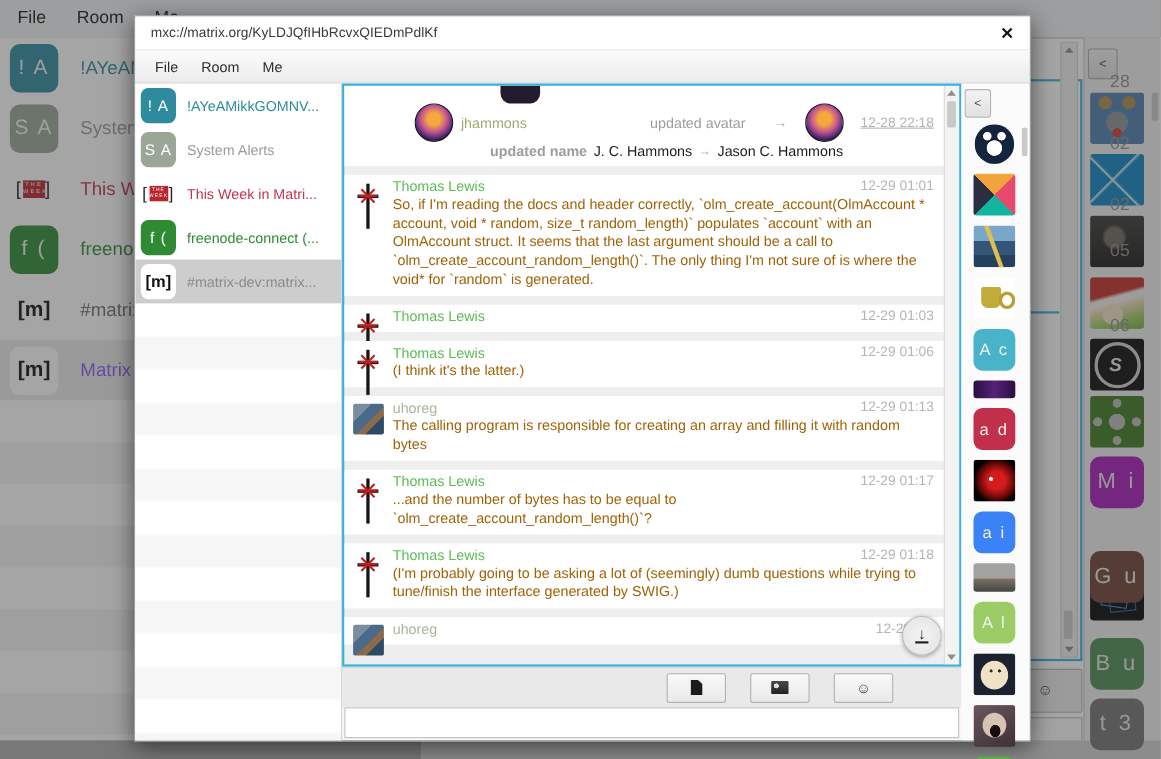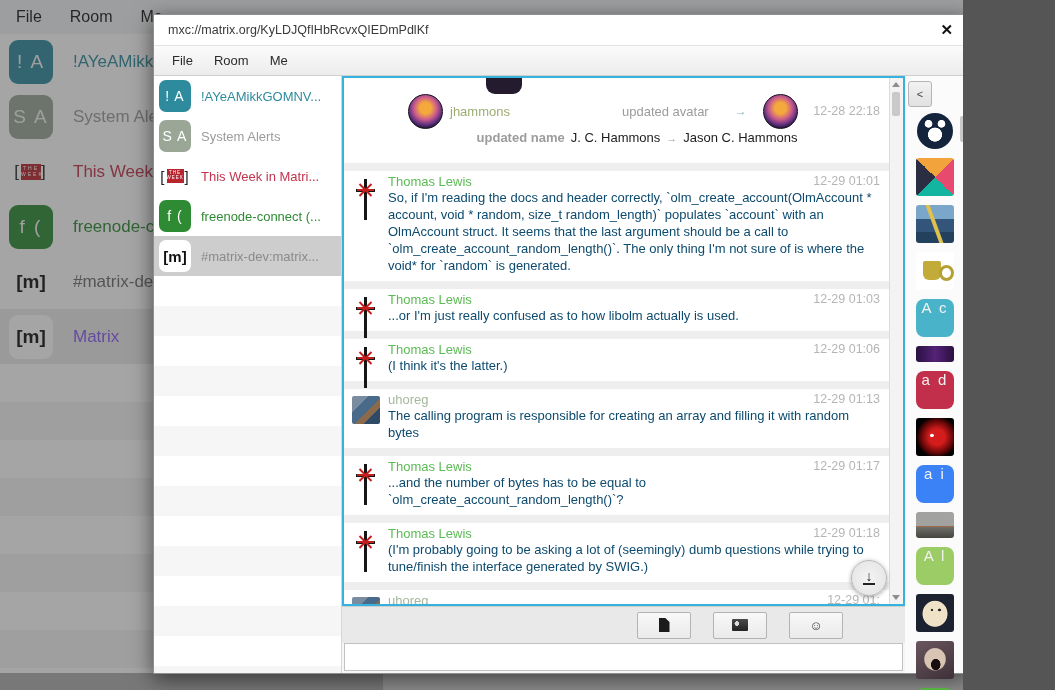--- a/index.html
+++ b/index.html
@@ -1,16 +1,16 @@
 <!DOCTYPE html>
 <html><head>
 <meta charset="utf-8">
 <style>
   html,body{margin:0;padding:0;background:#555;}
-  .stage{position:relative;width:963px;height:690px;overflow:hidden;
+  .stage{position:relative;width:1055px;height:690px;overflow:hidden;
          font-family:"Liberation Sans",sans-serif;background:#9c9c9c;}
 
   
   .bg-window{position:absolute;inset:0;background:#fff;}
   .bg-menubar{position:absolute;left:0;top:0;right:0;height:34px;background:#f1f3f4;
               border-bottom:1px solid #c2c6c8;display:flex;align-items:center;gap:28px;
               padding-left:16px;font-size:16px;color:#161616;}
   .bg-sidebar{position:absolute;left:0;top:34px;width:250px;bottom:17px;background:#fff;
               border-right:1px solid #cfcfcf;overflow:hidden;}
   .bg-room{height:55px;display:flex;align-items:center;gap:20px;padding-left:9px;font-size:17px;}
@@ -70,21 +70,21 @@
   .av-cube{background:#050508;position:relative;}
   .av-cube i{position:absolute;left:11px;top:11px;width:22px;height:22px;border:1px solid #3f7fd0;transform:rotate(8deg);}
   .av-cube b{position:absolute;left:17px;top:15px;width:22px;height:22px;border:1px solid #2a5d9e;transform:rotate(-6deg);}
 
   
   .dim{position:absolute;inset:0;background:rgba(55,55,55,0.45);z-index:5;}
 
   
   .dialog{position:absolute;left:122px;top:14px;width:813px;height:658px;background:#f6f6f6;
           border:1px solid #8f8f8f;box-shadow:0 5px 20px rgba(0,0,0,.55);z-index:10;
-          display:flex;flex-direction:column;margin-left:31px;}
+          display:flex;flex-direction:column;}
   .dlg-title{height:30px;background:#fff;border-bottom:1px solid #e3e3e3;display:flex;
              align-items:center;padding:0 14px;font-size:12.5px;color:#3a3a3a;flex:none;}
   .dlg-close{margin-left:auto;font-size:15px;font-weight:bold;color:#111;cursor:default;}
   .dlg-menubar{height:29px;background:linear-gradient(#fbfbfb,#ececec);border-bottom:1px solid #cfcfcf;
                display:flex;align-items:center;gap:21px;padding-left:18px;font-size:13px;color:#2b2b2b;flex:none;}
   .dlg-body{flex:1;display:flex;min-height:0;}
 
   .dlg-rooms{width:187px;background:#fff;border-right:1px solid #d6d6d6;overflow:hidden;flex:none;}
   .room{height:40px;display:flex;align-items:center;gap:10px;padding-left:5px;font-size:13px;}
   .room.selected{background:#cdcdcd;}
@@ -106,31 +106,31 @@
   .partial-av{margin-left:142px;width:36px;height:16px;background:#241b2f;border-radius:0 0 9px 9px;}
   .hrow1{display:flex;align-items:center;height:34px;font-size:13px;}
   .hav{width:33px;height:33px;border-radius:50%;flex:none;
        background:radial-gradient(circle at 50% 40%,#f5a83c 0 22%,#c85a8e 45%,#5a2d7a 66%,#171226 80%);
        border:1px solid #15121f;}
   .hav.first{margin-left:64px;}
   .hname{color:#9dac72;margin-left:7px;}
   .haction{color:#9c9c9c;margin-left:112px;}
   .harrow{color:#86b2c0;margin-left:26px;font-size:12px;}
   .hav2{margin-left:16px;}
-  .hts{margin-left:auto;margin-right:10px;color:#b5b5b5;font-size:12.5px;}
+  .hts{margin-left:auto;margin-right:10px;color:#b5b5b5;font-size:12.5px;text-decoration:underline;}
   .hrow2{display:flex;justify-content:center;align-items:center;gap:6px;font-size:13px;height:19px;padding-left:40px;}
   .h2pre{color:#9c9c9c;font-weight:bold;}
   .h2name{color:#1b1b1b;}
   .h2arr{color:#9c9c9c;font-size:11px;}
 
   .msg{padding:3px 10px 7px 44px;}
   .msg .name{font-size:13px;color:#5cbb55;}
   .msg .name.sage{color:#a7b79b;}
   .msg .ts{float:right;color:#b5b5b5;font-size:12.5px;}
-  .msg .mbody{font-size:13px;line-height:17px;color:#0c4a6e;clear:none;}
+  .msg .mbody{font-size:13px;line-height:17px;color:#a16207;clear:none;}
   .avatar-cross{position:absolute;left:7px;top:6px;width:30px;height:46px;}
   .avatar-cross .v{position:absolute;left:13px;top:2px;width:3px;height:41px;background:#161616;}
   .avatar-cross .h{position:absolute;left:5px;top:12px;width:19px;height:3px;background:#161616;}
   .avatar-cross .s{position:absolute;left:6px;top:12px;width:17px;height:2px;background:#c21f1f;}
   .avatar-cross .s.r45{transform:rotate(45deg);}
   .avatar-cross .s.r135{transform:rotate(-45deg);}
   .avatar-photo{position:absolute;left:8px;top:7px;width:28px;height:28px;border-radius:2px;
                 background:linear-gradient(135deg,#7a8da0 0 30%,#4a6a8a 30% 55%,#8a6a4a 55% 70%,#2e4a66 70%);}
   .fab{position:absolute;right:16px;bottom:8px;width:34px;height:34px;border-radius:50%;
        background:radial-gradient(#f4f4f4,#e2e2e2);border:1px solid #b9b9b9;
@@ -149,21 +149,21 @@
              background:radial-gradient(circle at 30% 38%,#ddd 16%,transparent 18%),linear-gradient(#4a4a4a,#222);}
   .input{height:26px;background:#fff;border:1px solid #c2c2c2;margin:0 2px 2px 2px;flex:none;}
 
   .dlg-members{width:62px;background:#fbfbfb;position:relative;flex:none;}
   .m-collapse{position:absolute;left:3px;top:5px;width:22px;height:24px;
               background:linear-gradient(#f2f2f2,#e1e1e1);border:1px solid #b5b5b5;border-radius:3px;
               font-size:11px;color:#444;display:flex;align-items:center;justify-content:center;}
   .m-scroll{position:absolute;right:2px;top:40px;width:5px;height:26px;background:#c9c9c9;border-radius:2px;}
   .m-list{position:absolute;left:11px;top:37px;width:38px;}
   .mav{width:38px;height:38px;margin-bottom:9px;border-radius:3px;overflow:hidden;display:flex;
-       align-items:flex-start;justify-content:center;color:#f2f2f2;font-size:15px;letter-spacing:2px;}
+       align-items:center;justify-content:center;color:#f2f2f2;font-size:15px;letter-spacing:2px;}
   .mav.lt{border-radius:8px;}
   .av-github{background:radial-gradient(circle at 50% 60%,#fff 24%,transparent 26%),
              radial-gradient(circle at 32% 30%,#fff 10%,transparent 12%),
              radial-gradient(circle at 68% 30%,#fff 10%,transparent 12%),#14243c;
              border-radius:50% !important;width:36px;height:36px;margin-left:1px;}
   .av-checker{background:conic-gradient(from 45deg,#e84a6f 0 25%,#13b5a0 0 50%,#2b2d42 0 75%,#f2a33c 0);}
   .av-plane{background:linear-gradient(70deg,transparent 44%,#e0c14e 46% 52%,transparent 54%),
             linear-gradient(#7aa7c9 0 38%,#33557a 38% 70%,#23405c 70%);}
   .av-mug{background:#fff;position:relative;}
   .av-mug i{position:absolute;left:7px;top:9px;width:18px;height:19px;background:#c2ab38;border-radius:2px 2px 6px 6px;}
@@ -340,21 +340,21 @@
             <div class="stripe"></div>
           <div class="stripe"></div>
             <div class="stripe"></div>
         </div>
       </div>
 
       <div class="dlg-chat">
         <div class="timeline">
           <div class="msgs">
 
-            <div class="block" style="padding-bottom:16px">
+            <div class="block" style="padding-bottom:4px">
               <div class="partial-av"></div>
               <div class="hrow1">
                 <div class="hav first"></div>
                 <span class="hname">jhammons</span>
                 <span class="haction">updated avatar</span>
                 <span class="harrow">→</span>
                 <div class="hav hav2"></div>
                 <span class="hts">12-28 22:18</span>
               </div>
               <div class="hrow2">
@@ -381,21 +381,20 @@
             <div class="block msg">
               <div class="avatar-cross">
                   <span class="v"></span>
                   <span class="h"></span>
                   <span class="s"></span>
                   <span class="s r45"></span>
                   <span class="s r135"></span>
                 </div>
               <span class="ts">12-29 01:03</span>
               <div class="name">Thomas Lewis</div>
-              <div class="mbody">...or I'm just really confused as to how libolm actually is used.</div>
             </div>
 
             <div class="block msg">
               <div class="avatar-cross">
                   <span class="v"></span>
                   <span class="h"></span>
                   <span class="s"></span>
                   <span class="s r45"></span>
                   <span class="s r135"></span>
                 </div>

